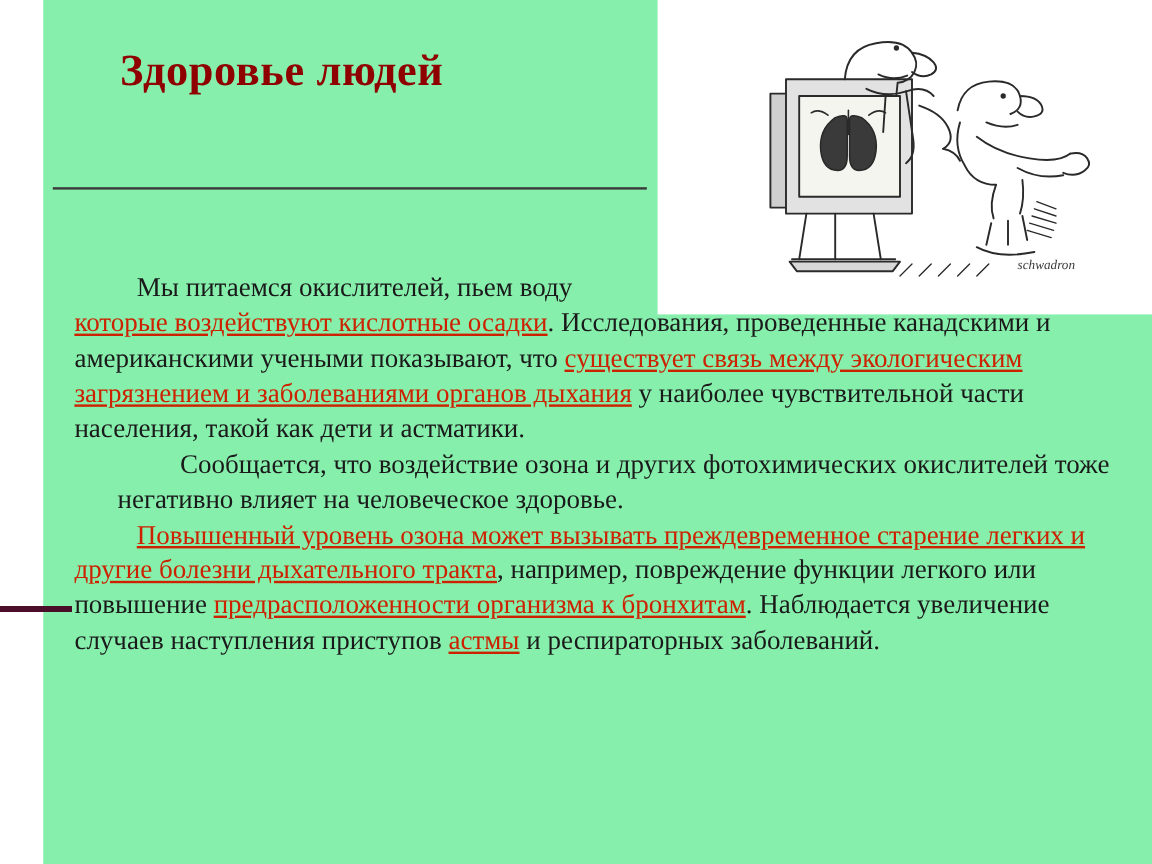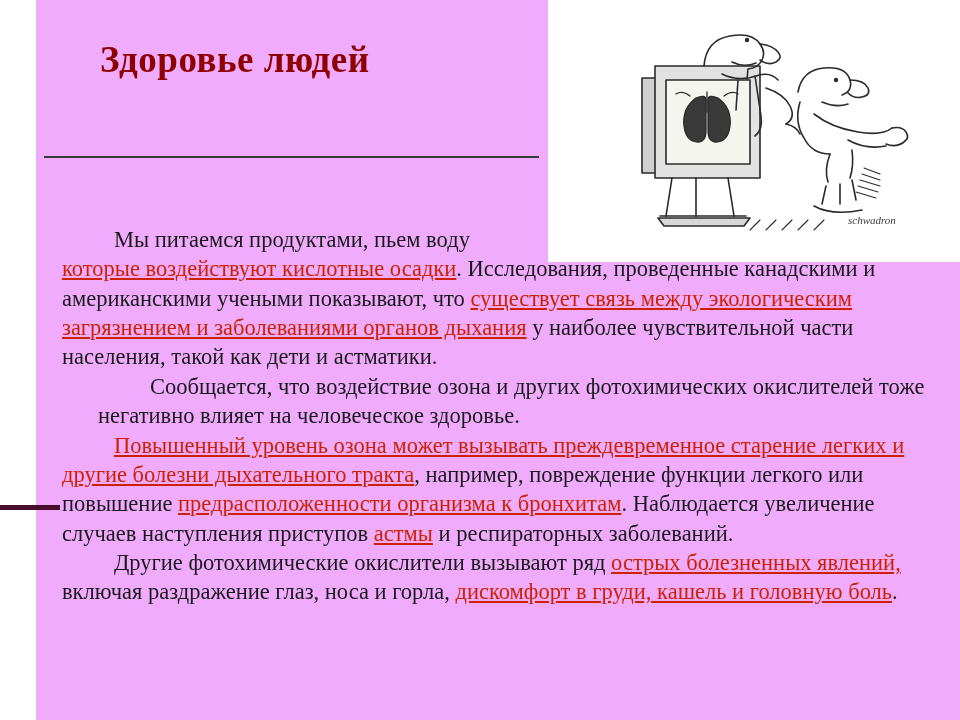--- a/index.html
+++ b/index.html
@@ -10,21 +10,21 @@
     width: 960px;
     height: 720px;
     background: #ffffff;
     font-family: "Liberation Serif", serif;
     overflow: hidden;
   }
   .slide {
     position: relative;
     width: 960px;
     height: 720px;
-    background: #f0abfc;
+    background: #86efac;
     overflow: hidden;
   }
   
   .left-strip {
     position: absolute;
     left: 0;
     top: 0;
     width: 36px;
     height: 720px;
     background: #ffffff;
@@ -163,27 +163,24 @@
         <g stroke-width="1.1">
           <path d="M150 212 l10 -10 M166 212 l10 -10 M182 212 l10 -10 M198 212 l10 -10 M214 212 l10 -10"></path>
         </g>
       </g>
       <text x="248" y="206" font-family="Liberation Serif, serif" font-size="11" fill="#3a3a3a" font-style="italic">schwadron</text>
     </svg>
   </div>
 
   <div class="body-text">
     <p class="para">
-      <span class="dark">Мы питаемся продуктами, пьем воду</span><br>
+      <span class="dark">Мы питаемся окислителей, пьем воду</span><br>
       <span class="red">которые воздействуют кислотные осадки</span><span class="dark">. Исследования, проведенные канадскими и американскими учеными показывают, что </span><span class="red">существует связь между экологическим загрязнением и заболеваниями органов дыхания</span><span class="dark"> у наиболее чувствительной части населения, такой как дети и астматики.</span>
     </p>
     <p class="para p2">
       <span class="dark">Сообщается, что воздействие озона и других фотохимических окислителей тоже негативно влияет на человеческое здоровье.</span>
     </p>
     <p class="para">
       <span class="red">Повышенный уровень озона может вызывать преждевременное старение легких и другие болезни дыхательного тракта</span><span class="dark">, например, повреждение функции легкого или повышение </span><span class="red">предрасположенности организма к бронхитам</span><span class="dark">. Наблюдается увеличение случаев наступления приступов </span><span class="red">астмы</span><span class="dark"> и респираторных заболеваний.</span>
     </p>
-    <p class="para">
-      <span class="dark">Другие фотохимические окислители вызывают ряд </span><span class="red">острых болезненных явлений,</span><span class="dark"> включая раздражение глаз, носа и горла, </span><span class="red">дискомфорт в груди, кашель и головную боль</span><span class="dark">.</span>
-    </p>
   </div>
 
 </div>
 
 </body></html>

